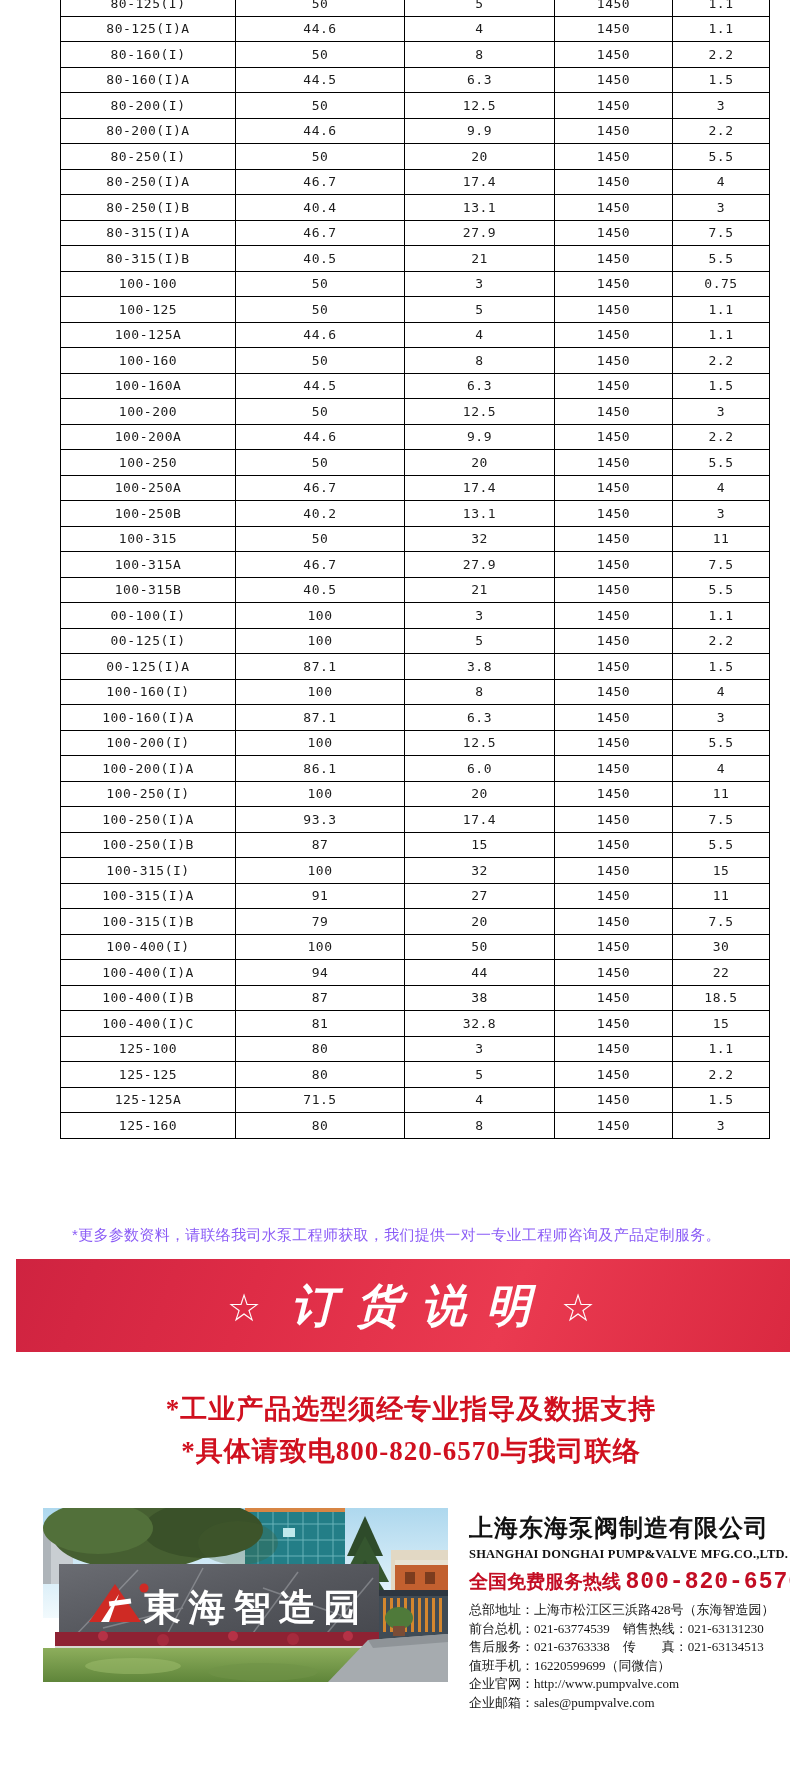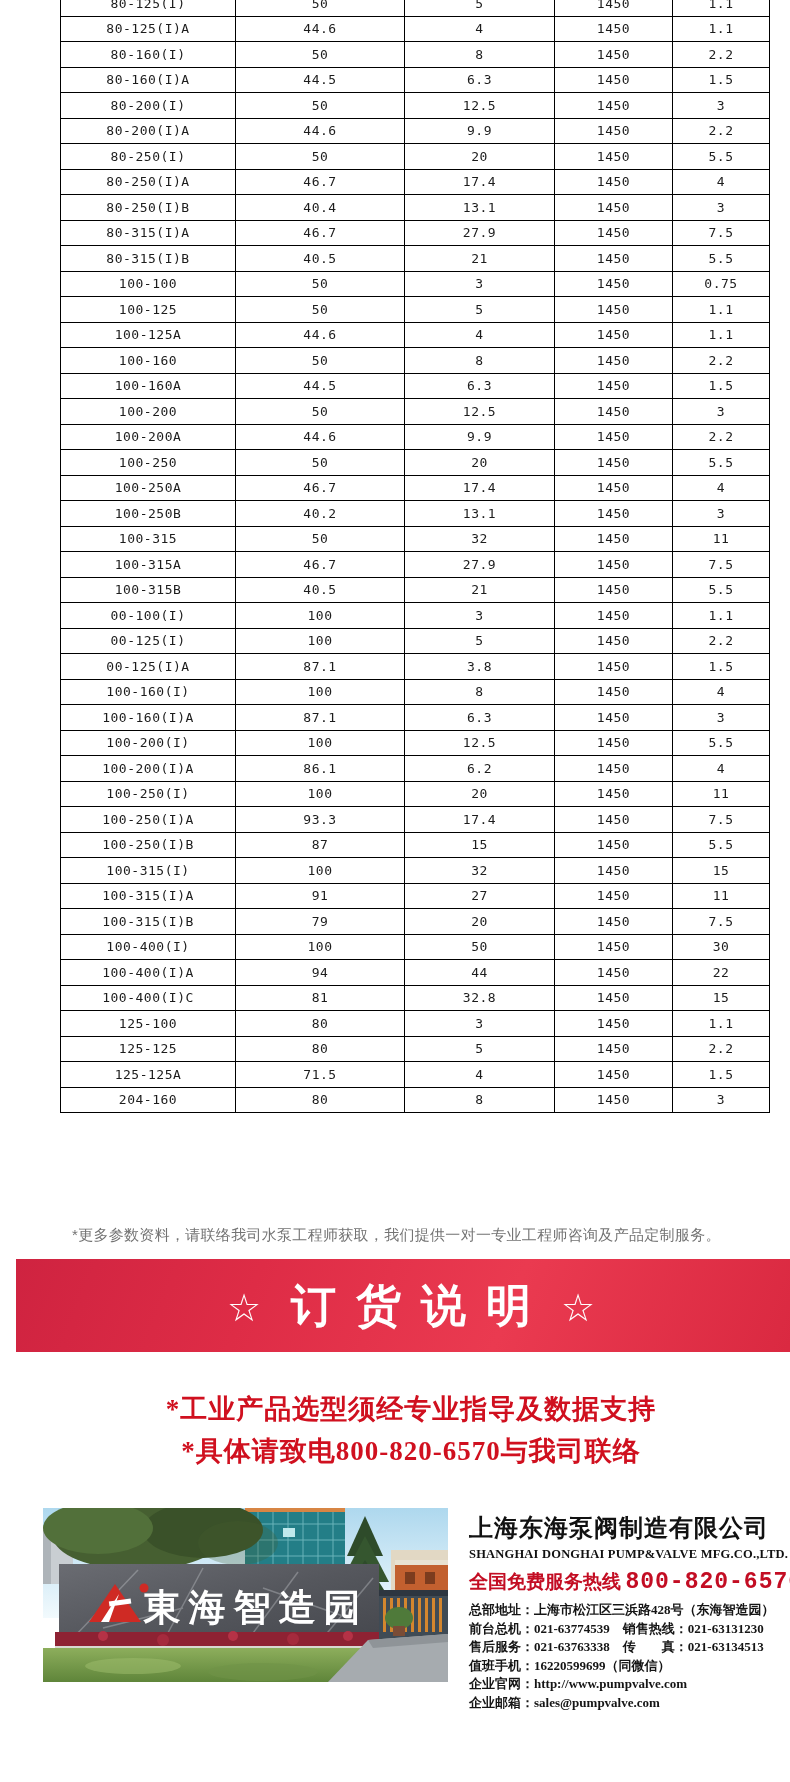--- a/index.html
+++ b/index.html
@@ -8,49 +8,49 @@
 
   
   #table-wrap{position:absolute;left:44px;top:-10px;width:709px;}
   table.spec{border-collapse:collapse;table-layout:fixed;width:709px;
              font-family:"DejaVu Sans Mono","Liberation Mono",monospace;
              font-size:13px;color:#1c1c1c;}
   table.spec td{border:1.5px solid #000;height:24.5px;text-align:center;
                 padding:0;letter-spacing:.5px;white-space:nowrap;overflow:hidden;}
 
   
-  .note{position:absolute;left:56px;top:1226px;width:700px;font-size:15px;color:#737373;
+  .note{position:absolute;left:56px;top:1226px;width:700px;font-size:15px;color:#8b5cf6;
         letter-spacing:.3px;}
 
   
   .banner{position:absolute;left:0;top:1259px;width:790px;height:93px;
           background:linear-gradient(112deg,#cf2340 0%,#de2c46 30%,#ea3a50 62%,#d92840 100%);
           display:flex;align-items:center;justify-content:center;}
   .banner .star{color:#fff;font-size:38px;line-height:1;padding:0 10px;transform:translateY(2px);}
   .banner .title{color:#fff;font-size:45px;font-weight:bold;letter-spacing:20px;
-                 text-indent:20px;font-family:"Liberation Sans",sans-serif;}
+                 text-indent:20px;font-family:"Liberation Sans",sans-serif;font-style:italic;}
 
   
   .red-line{position:absolute;left:0;width:790px;text-align:center;color:#d0101f;
             font-family:"Liberation Serif","DejaVu Serif",serif;font-weight:bold;
             font-size:27px;letter-spacing:1px;}
   #red-line-1{top:1391px;}
   #red-line-2{top:1433px;}
 
   
   #footer-photo{position:absolute;left:27px;top:1508px;width:405px;height:174px;overflow:hidden;}
   #footer-info{position:absolute;left:453px;top:1512px;width:302px;}
   .company-cn{font-size:24px;font-weight:bold;color:#111;letter-spacing:1px;white-space:nowrap;}
   .company-en{font-family:"Liberation Serif",serif;font-weight:bold;font-size:12.5px;color:#111;
               margin-top:3px;letter-spacing:.2px;white-space:nowrap;}
   .hotline{margin-top:7px;color:#c30d23;font-weight:bold;white-space:nowrap;}
   .hotline .hl-label{font-size:19px;font-family:"Liberation Sans",sans-serif;}
   .hotline .hl-number{font-size:23px;font-family:Liberation Mono, monospace;letter-spacing:1px;}
   .contacts{margin-top:6px;}
-  .contact-line{font-family:"Liberation Serif","DejaVu Serif",serif;font-weight:bold;
+  .contact-line{font-family:"Liberation Serif","DejaVu Serif",serif;font-weight:normal;
                 font-size:13px;color:#151515;line-height:18.5px;white-space:nowrap;}
 </style>
 </head>
 <body>
 
 <div id="page">
 
   <div id="table-wrap">
     <table class="spec">
       <colgroup>
@@ -267,21 +267,21 @@
           <tr>
             <td>100-200(I)</td>
             <td>100</td>
             <td>12.5</td>
             <td>1450</td>
             <td>5.5</td>
           </tr>
           <tr>
             <td>100-200(I)A</td>
             <td>86.1</td>
-            <td>6.2</td>
+            <td>6.0</td>
             <td>1450</td>
             <td>4</td>
           </tr>
           <tr>
             <td>100-250(I)</td>
             <td>100</td>
             <td>20</td>
             <td>1450</td>
             <td>11</td>
           </tr>
@@ -328,20 +328,27 @@
             <td>30</td>
           </tr>
           <tr>
             <td>100-400(I)A</td>
             <td>94</td>
             <td>44</td>
             <td>1450</td>
             <td>22</td>
           </tr>
           <tr>
+            <td>100-400(I)B</td>
+            <td>87</td>
+            <td>38</td>
+            <td>1450</td>
+            <td>18.5</td>
+          </tr>
+          <tr>
             <td>100-400(I)C</td>
             <td>81</td>
             <td>32.8</td>
             <td>1450</td>
             <td>15</td>
           </tr>
           <tr>
             <td>125-100</td>
             <td>80</td>
             <td>3</td>
@@ -356,21 +363,21 @@
             <td>2.2</td>
           </tr>
           <tr>
             <td>125-125A</td>
             <td>71.5</td>
             <td>4</td>
             <td>1450</td>
             <td>1.5</td>
           </tr>
           <tr>
-            <td>204-160</td>
+            <td>125-160</td>
             <td>80</td>
             <td>8</td>
             <td>1450</td>
             <td>3</td>
           </tr>
         </tbody>
     </table>
   </div>
 
   <div class="note">*更多参数资料，请联络我司水泵工程师获取，我们提供一对一专业工程师咨询及产品定制服务。</div>

